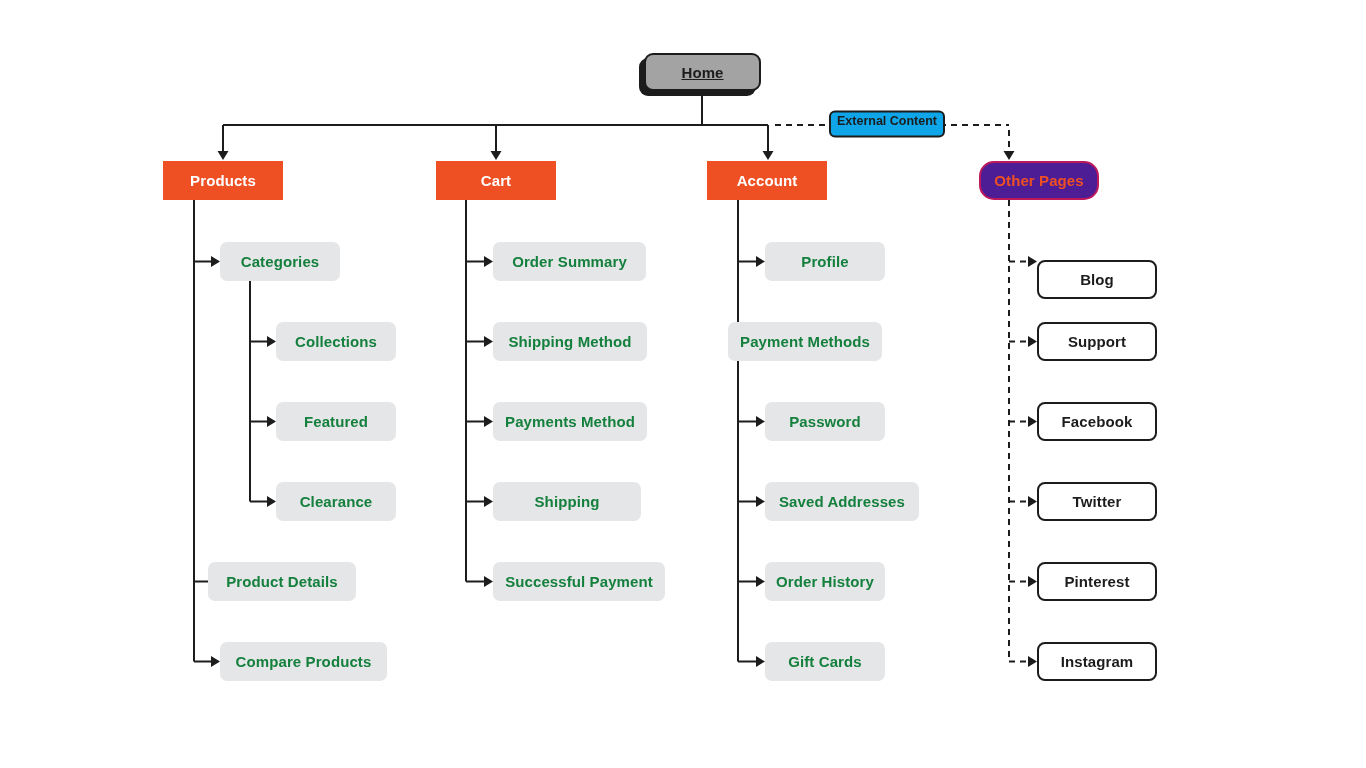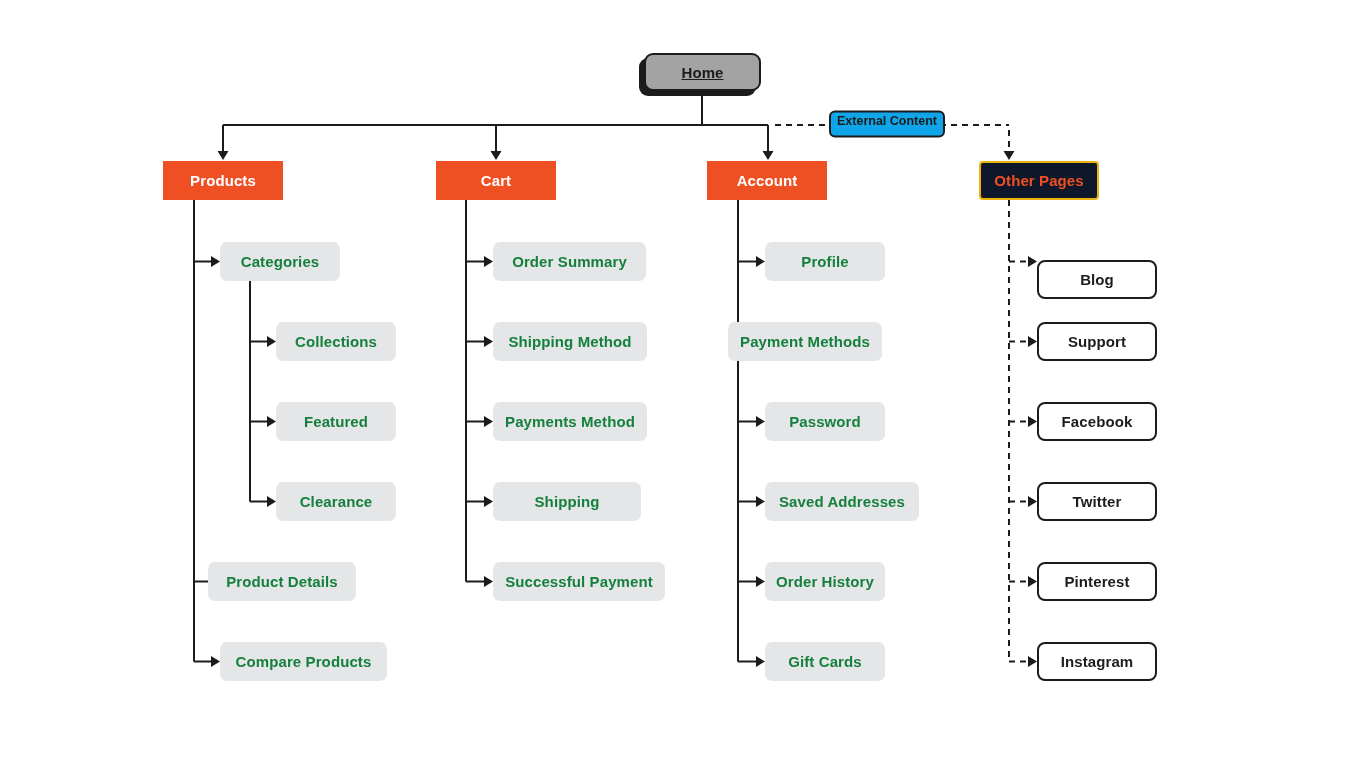--- a/index.html
+++ b/index.html
@@ -30,24 +30,24 @@
     color:#1c1c1c;
     font-size:15px;
     text-decoration:underline;
   }
   .node.primary{
     background:#ef5023;
     color:#ffffff;
     border-radius:0;
   }
   .node.outline-accent{
-    background:#0f172a;
-    border:2px solid #eab308;
+    background:#4c1d95;
+    border:2px solid #be185d;
     color:#ef5023;
-    border-radius:4px;
+    border-radius:15px;
   }
   .node.gray{
     background:#e4e6e8;
     color:#15803d;
   }
   .node.outline-dark{
     background:#ffffff;
     border:2px solid #1c1c1c;
     color:#1c1c1c;
     border-radius:8px;

